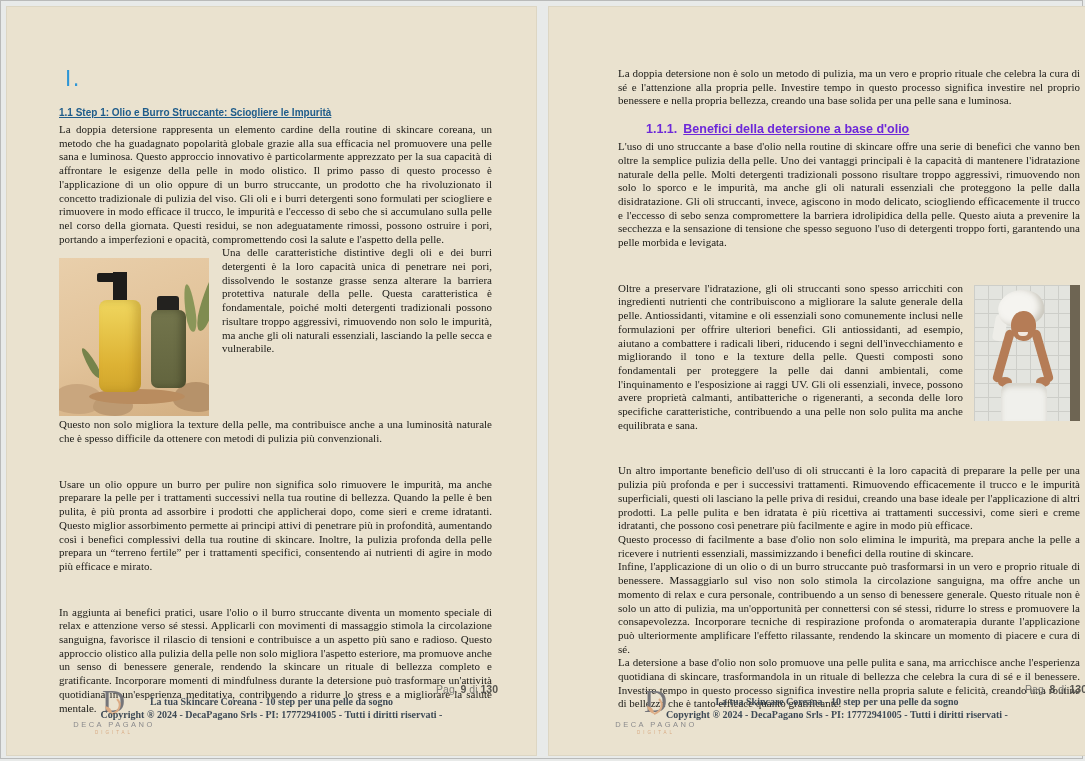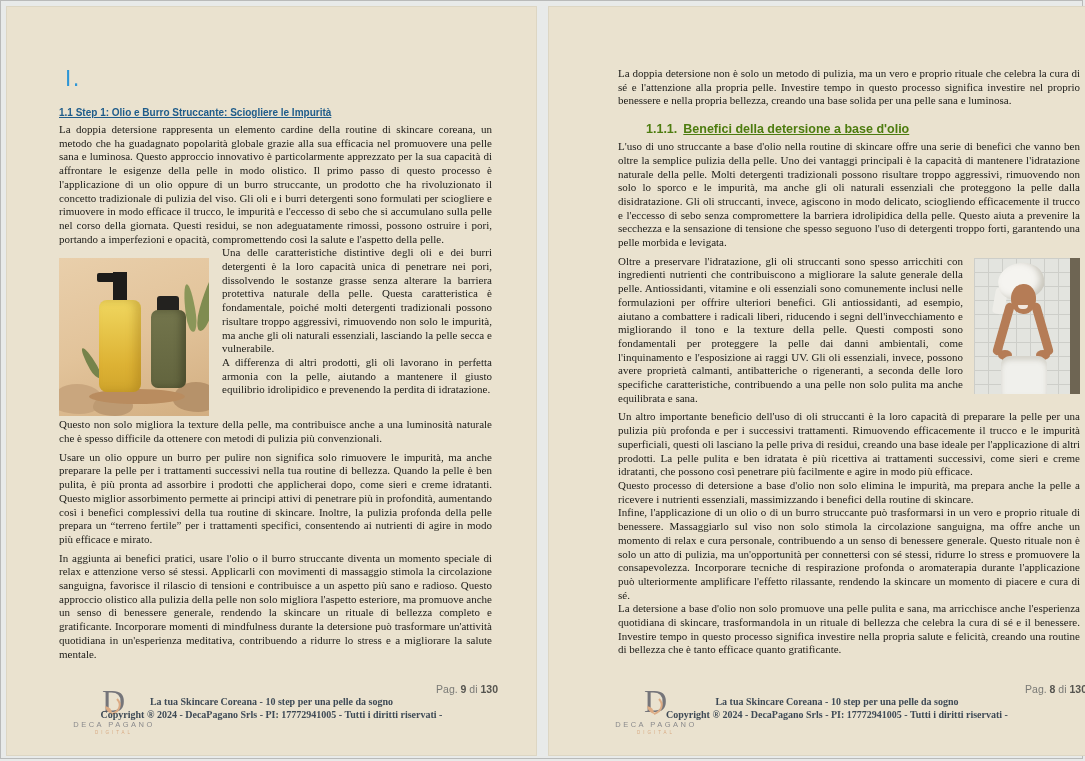--- a/index.html
+++ b/index.html
@@ -13,24 +13,24 @@
   .page-right { left:547px; width:578px; padding:60px 45px 2px 69px; }
 
   
   .doc-title { font-family:"DejaVu Sans", sans-serif; font-weight:500;
                color:#2e96d6; font-size:25px; letter-spacing:1.5px;
                display:flex; margin:0 0 16px 6px; }
   .doc-title .tnum { width:42px; font-size:21px; padding-top:3px; }
   h2.h2 { font-family:"Liberation Sans", sans-serif; font-size:10px; font-weight:bold;
           color:#1f5c8a; text-decoration:underline; margin:0 0 5px 0; }
   .h3 { font-family:"Liberation Sans", sans-serif; font-size:12.5px; font-weight:bold;
-        color:#4d7c0f; margin:14px 0 4px 28px; }
+        color:#6d28d9; margin:14px 0 4px 28px; }
   .h3 .h3text { text-decoration:underline; margin-left:6px; }
   p.body { font-size:11px; line-height:13.7px; color:#21201c; text-align:justify; }
-  p.sp { margin-top:5px; }
+  p.sp { margin-top:32px; }
   p.clear-l { clear:left;margin-top:7px; }
   p.clear-r { clear:right; }
 
   
   .fig-products { float:left; width:150px; height:158px; margin:12px 13px 2px 0;
                   position:relative; overflow:hidden;
                   background:linear-gradient(160deg,#e9cfab 0%,#e2c39a 50%,#d2ae81 100%); }
   .leaf { position:absolute; background:#7f8c50; border-radius:50% 50% 50% 50%/65% 65% 35% 35%; }
   .leaf.l1 { right:-6px; top:12px; width:13px; height:62px; transform:rotate(16deg); }
   .leaf.l2 { right:14px; top:26px; width:10px; height:48px; transform:rotate(-8deg); background:#8a9659; }
@@ -117,21 +117,20 @@
       <span class="stone s3"></span>
       <span class="tray"></span>
       <span class="pump-arm"></span>
       <span class="pump-neck"></span>
       <span class="bottle-oil"></span>
       <span class="cap-green"></span>
       <span class="bottle-green"></span>
     </div>
 
     <p class="body">Una delle caratteristiche distintive degli oli e dei burri detergenti è la loro capacità unica di penetrare nei pori, dissolvendo le sostanze grasse senza alterare la barriera protettiva naturale della pelle. Questa caratteristica è fondamentale, poiché molti detergenti tradizionali possono risultare troppo aggressivi, rimuovendo non solo le impurità, ma anche gli oli naturali essenziali, lasciando la pelle secca e vulnerabile.</p>
-    <p class="body">A differenza di altri prodotti, gli oli lavorano in perfetta armonia con la pelle, aiutando a mantenere il giusto equilibrio idrolipidico e prevenendo la perdita di idratazione.</p>
     <p class="body clear-l">Questo non solo migliora la texture della pelle, ma contribuisce anche a una luminosità naturale che è spesso difficile da ottenere con metodi di pulizia più convenzionali.</p>
     <p class="body sp">Usare un olio oppure un burro per pulire non significa solo rimuovere le impurità, ma anche preparare la pelle per i trattamenti successivi nella tua routine di bellezza. Quando la pelle è ben pulita, è più pronta ad assorbire i prodotti che applicherai dopo, come sieri e creme idratanti. Questo miglior assorbimento permette ai principi attivi di penetrare più in profondità, aumentando così i benefici complessivi della tua routine di skincare. Inoltre, la pulizia profonda della pelle prepara un “terreno fertile” per i trattamenti specifici, consentendo ai nutrienti di agire in modo più efficace e mirato.</p>
     <p class="body sp">In aggiunta ai benefici pratici, usare l'olio o il burro struccante diventa un momento speciale di relax e attenzione verso sé stessi. Applicarli con movimenti di massaggio stimola la circolazione sanguigna, favorisce il rilascio di tensioni e contribuisce a un aspetto più sano e radioso. Questo approccio olistico alla pulizia della pelle non solo migliora l'aspetto esteriore, ma promuove anche un senso di benessere generale, rendendo la skincare un rituale di bellezza completo e gratificante. Incorporare momenti di mindfulness durante la detersione può trasformare un'attività quotidiana in un'esperienza meditativa, contribuendo a ridurre lo stress e a migliorare la salute mentale.</p>
 
     <div class="footer">
       <div class="pagenum">
         <span>Pag.</span>
         <b>9</b>
         <span>di</span>
         <b>130</b>
@@ -171,21 +170,21 @@
         <span class="face"></span>
         <span class="smile"></span>
         <span class="shoulder sh1"></span>
         <span class="shoulder sh2"></span>
         <span class="tank"></span>
       </span>
       <span>Oltre a preservare l'idratazione, gli oli struccanti sono spesso arricchiti con ingredienti nutrienti che contribuiscono a migliorare la salute generale della pelle. Antiossidanti, vitamine e oli essenziali sono comunemente inclusi nelle formulazioni per offrire ulteriori benefici. Gli antiossidanti, ad esempio, aiutano a combattere i radicali liberi, riducendo i segni dell'invecchiamento e migliorando il tono e la texture della pelle. Questi composti sono fondamentali per proteggere la pelle dai danni ambientali, come l'inquinamento e l'esposizione ai raggi UV. Gli oli essenziali, invece, possono avere proprietà calmanti, antibatteriche o rigeneranti, a seconda delle loro specifiche caratteristiche, contribuendo a una pelle non solo pulita ma anche equilibrata e sana.</span>
     </p>
 
     <p class="body sp clear-r">Un altro importante beneficio dell'uso di oli struccanti è la loro capacità di preparare la pelle per una pulizia più profonda e per i successivi trattamenti. Rimuovendo efficacemente il trucco e le impurità superficiali, questi oli lasciano la pelle priva di residui, creando una base ideale per l'applicazione di altri prodotti. La pelle pulita e ben idratata è più ricettiva ai trattamenti successivi, come sieri e creme idratanti, che possono così penetrare più facilmente e agire in modo più efficace.</p>
-    <p class="body">Questo processo di detersione a base d'olio non solo elimina le impurità, ma prepara anche la pelle a ricevere i nutrienti essenziali, massimizzando i benefici della routine di skincare.</p>
+    <p class="body">Questo processo di facilmente a base d'olio non solo elimina le impurità, ma prepara anche la pelle a ricevere i nutrienti essenziali, massimizzando i benefici della routine di skincare.</p>
     <p class="body">Infine, l'applicazione di un olio o di un burro struccante può trasformarsi in un vero e proprio rituale di benessere. Massaggiarlo sul viso non solo stimola la circolazione sanguigna, ma offre anche un momento di relax e cura personale, contribuendo a un senso di benessere generale. Questo rituale non è solo un atto di pulizia, ma un'opportunità per connettersi con sé stessi, ridurre lo stress e promuovere la consapevolezza. Incorporare tecniche di respirazione profonda o aromaterapia durante l'applicazione può ulteriormente amplificare l'effetto rilassante, rendendo la skincare un momento di piacere e cura di sé.</p>
     <p class="body">La detersione a base d'olio non solo promuove una pelle pulita e sana, ma arricchisce anche l'esperienza quotidiana di skincare, trasformandola in un rituale di bellezza che celebra la cura di sé e il benessere. Investire tempo in questo processo significa investire nella propria salute e felicità, creando una routine di bellezza che è tanto efficace quanto gratificante.</p>
 
     <div class="footer">
       <div class="pagenum">
         <span>Pag.</span>
         <b>8</b>
         <span>di</span>
         <b>130</b>
       </div>

